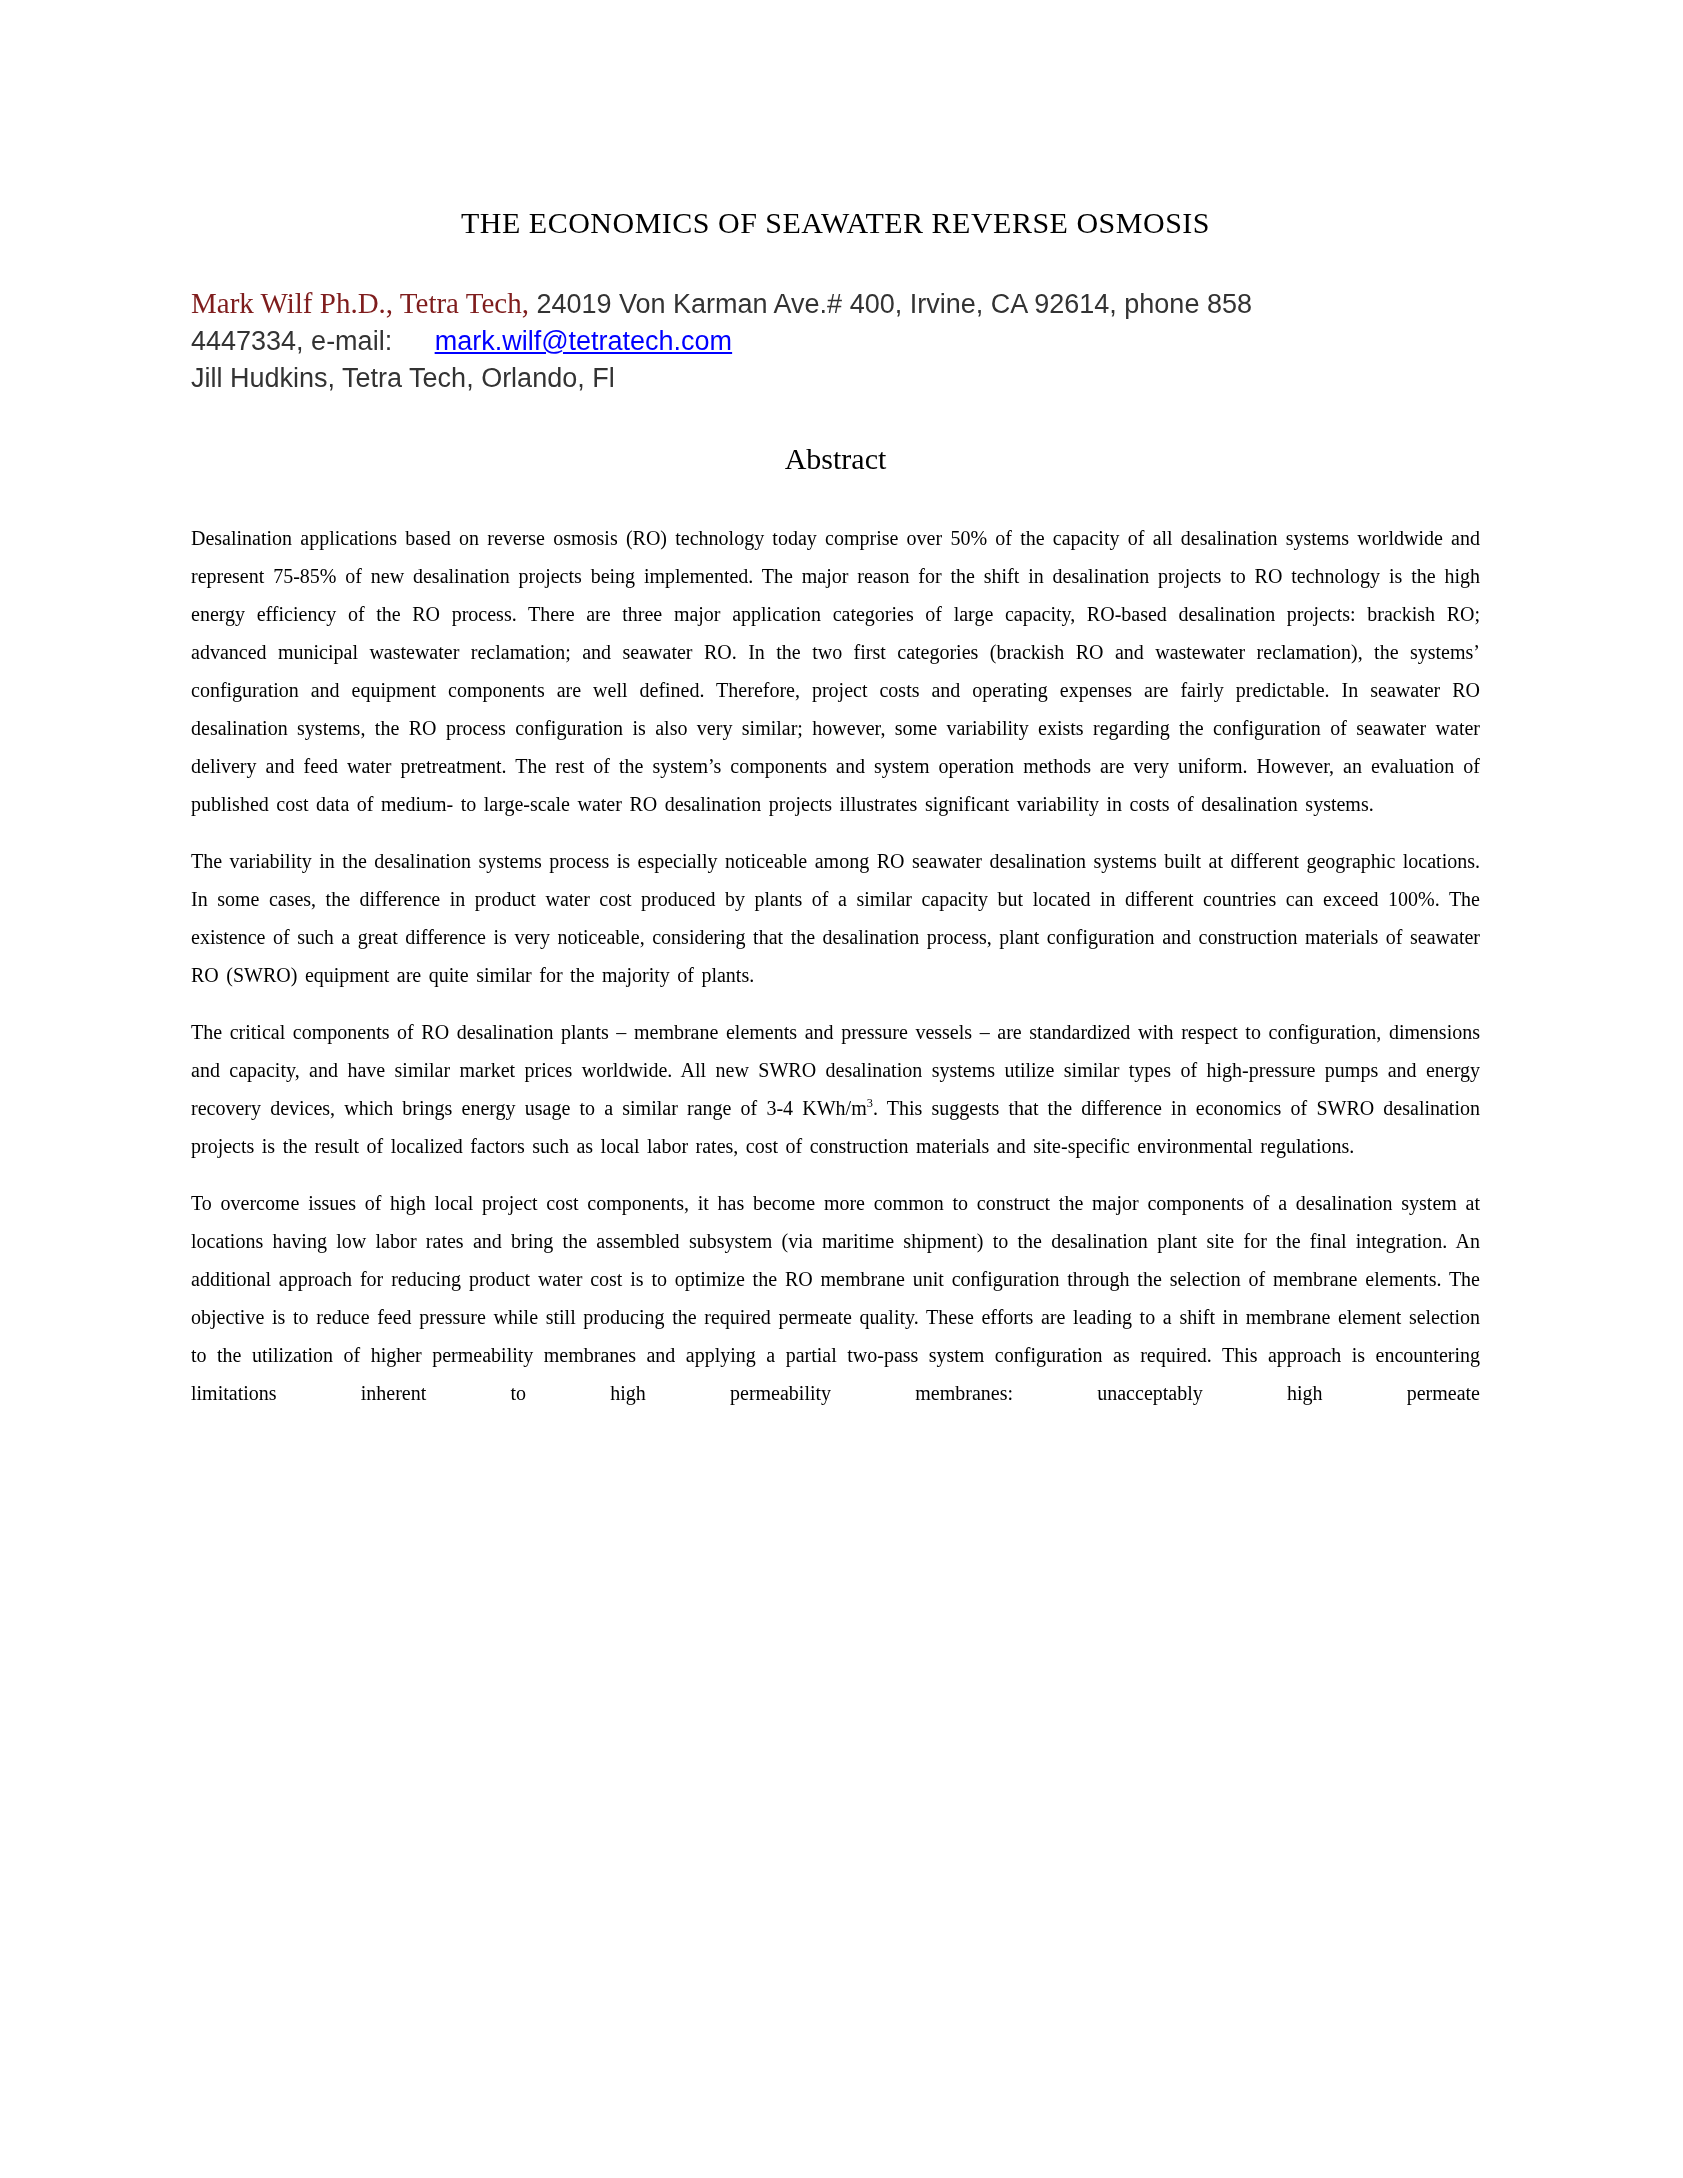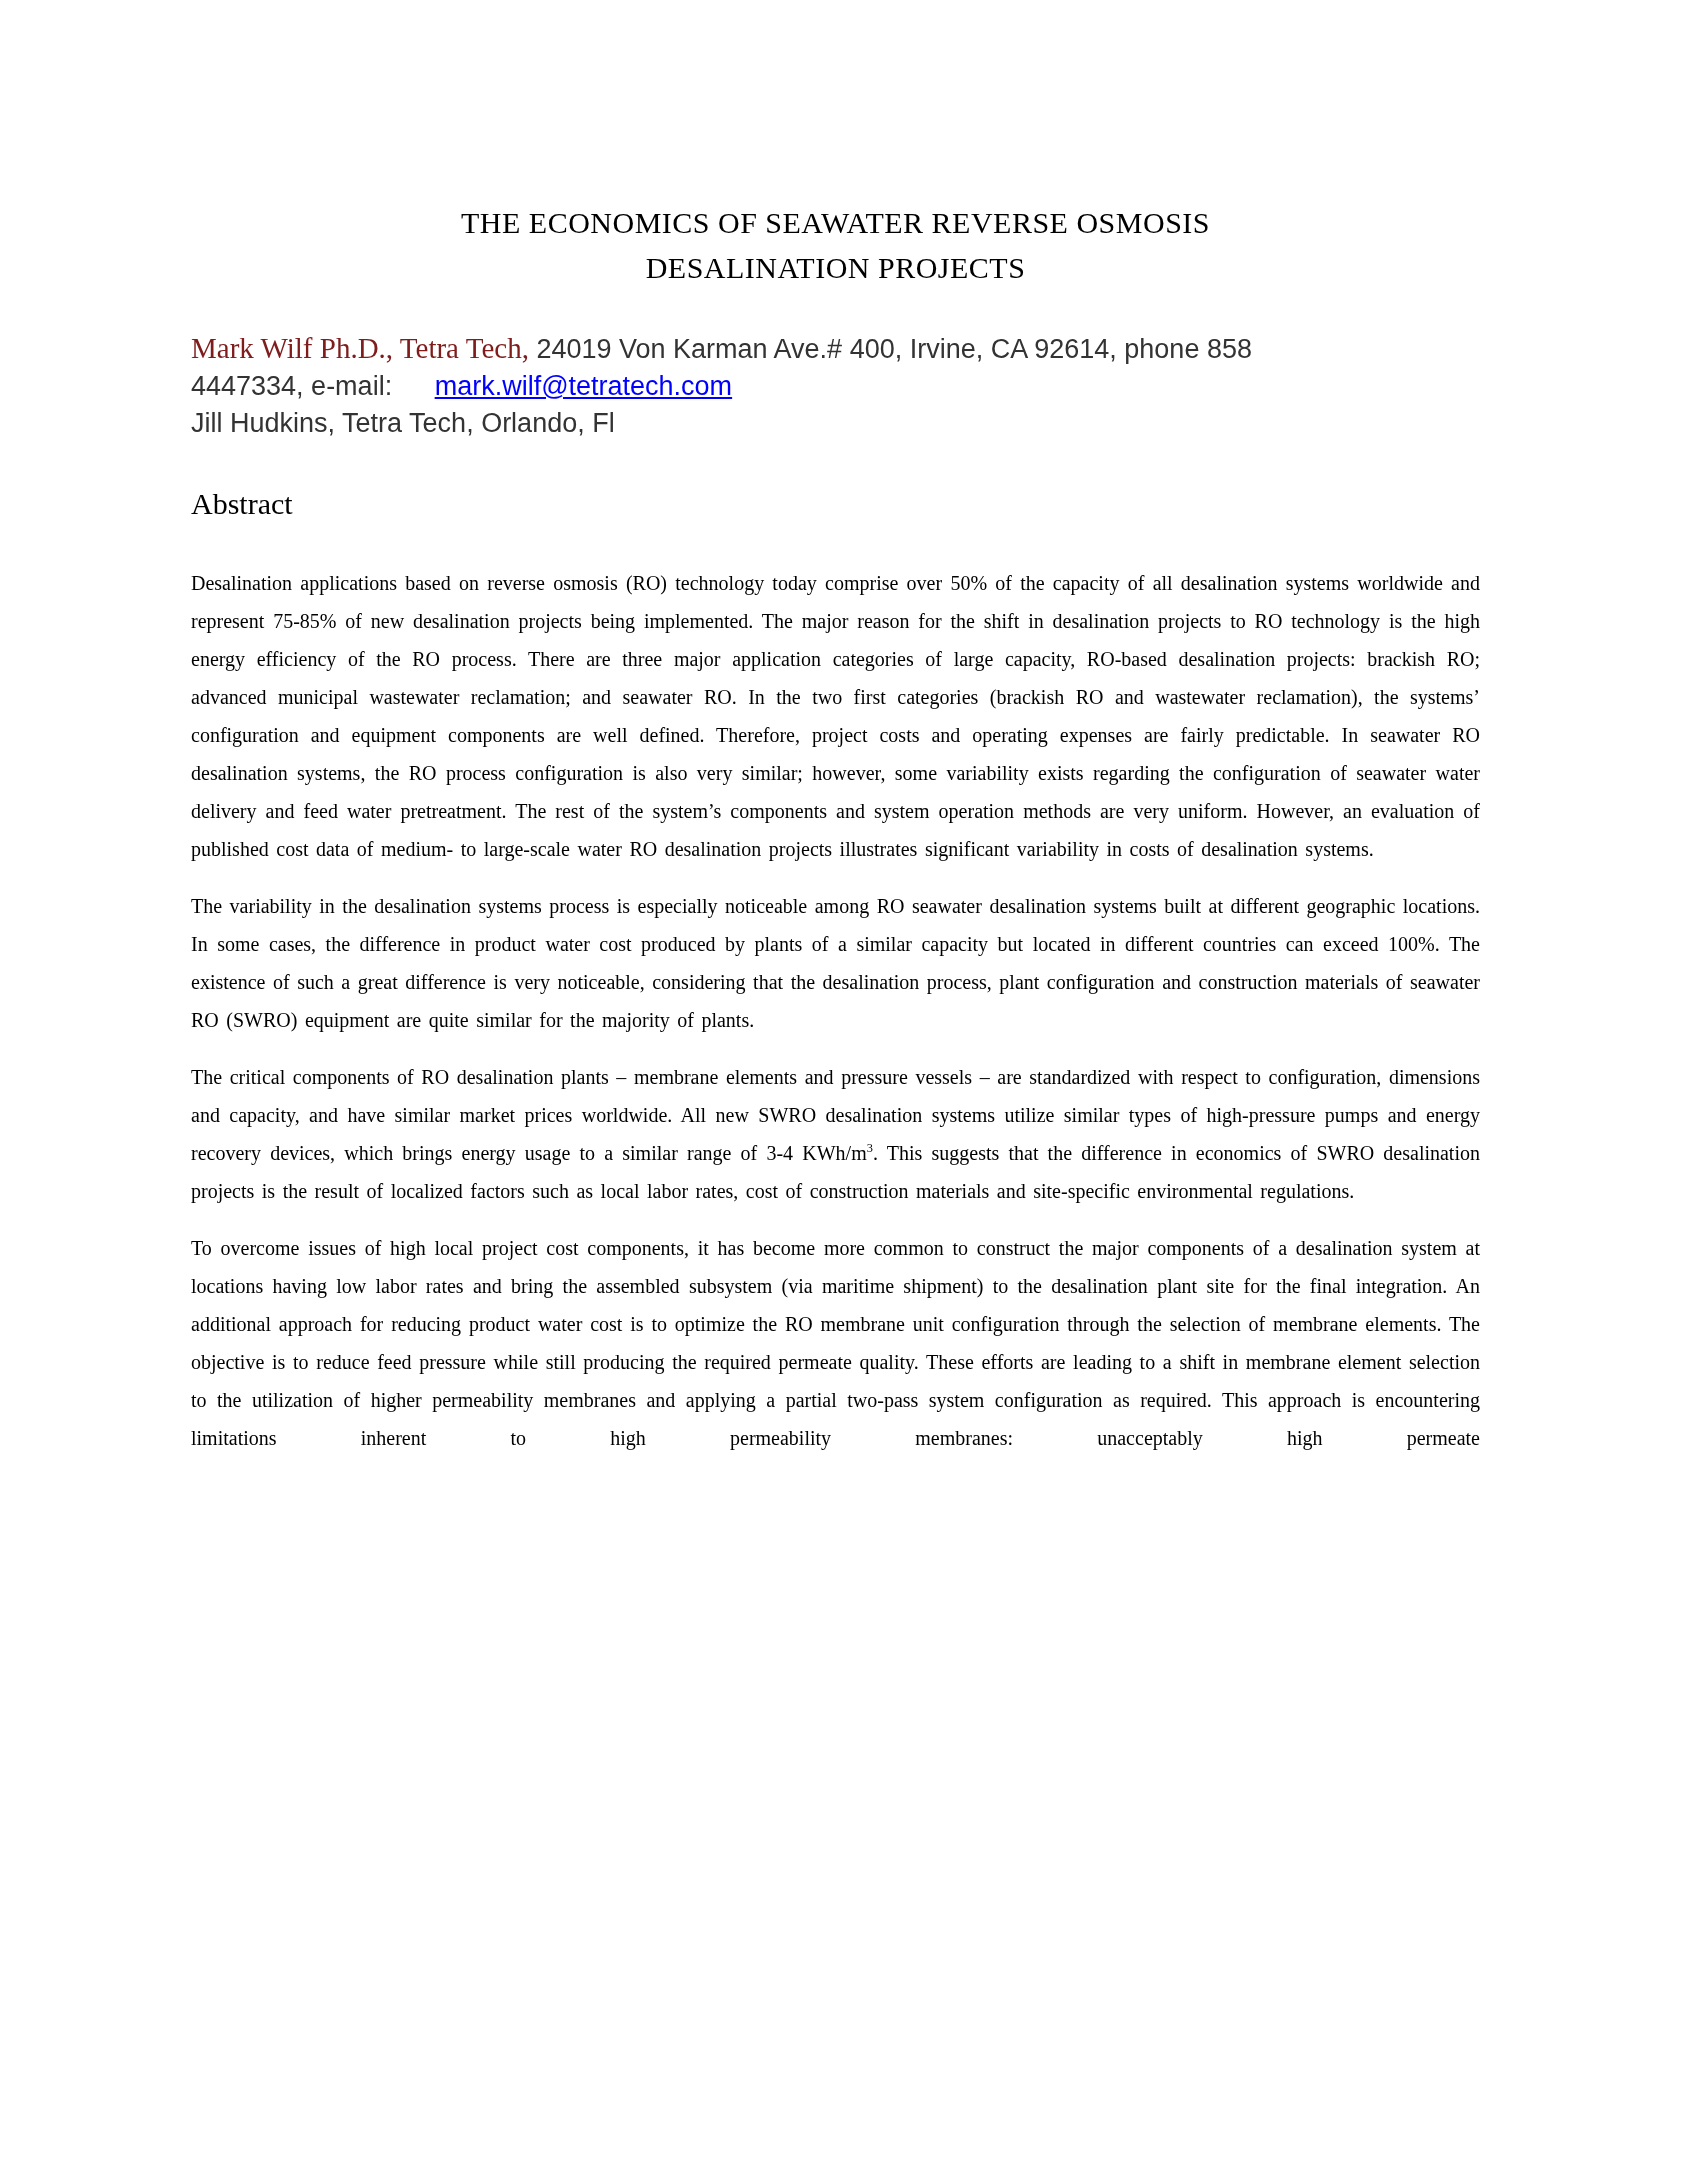--- a/index.html
+++ b/index.html
@@ -38,21 +38,21 @@
     color: #7f1d1d;
   }
   a.email-link {
     color: var(--link-color, #0000ff);
     text-decoration: underline;
     cursor: pointer;
     margin-left: 35px;
   }
   .abstract-heading {
     margin-top: 42px;
-    text-align: left;
+    text-align: center;
     font-family: "Liberation Serif", "DejaVu Serif", serif;
     font-size: 30px;
     line-height: 40px;
     color: #000000;
   }
   .para {
     margin: 19px 0 0 0;
     font-family: "Liberation Serif", "DejaVu Serif", serif;
     font-size: 20px;
     line-height: 38px;
@@ -73,21 +73,20 @@
   }
 </style>
 </head>
 <body>
 
 <div class="page">
   <div class="content">
 
     <div class="title">
       <div>THE ECONOMICS OF SEAWATER REVERSE OSMOSIS</div>
-      <div>DESALINATION PROJECTS</div>
     </div>
 
     <div class="authors">
       <div><span class="author-serif">Mark Wilf Ph.D., Tetra Tech,</span><span> 24019 Von Karman Ave.# 400, Irvine, CA 92614, phone 858</span></div>
       <div><span>4447334, e-mail: </span><a class="email-link" href="#">mark.wilf@tetratech.com</a></div>
       <div>Jill Hudkins, Tetra Tech, Orlando, Fl</div>
     </div>
 
     <div class="abstract-heading">Abstract</div>
 

